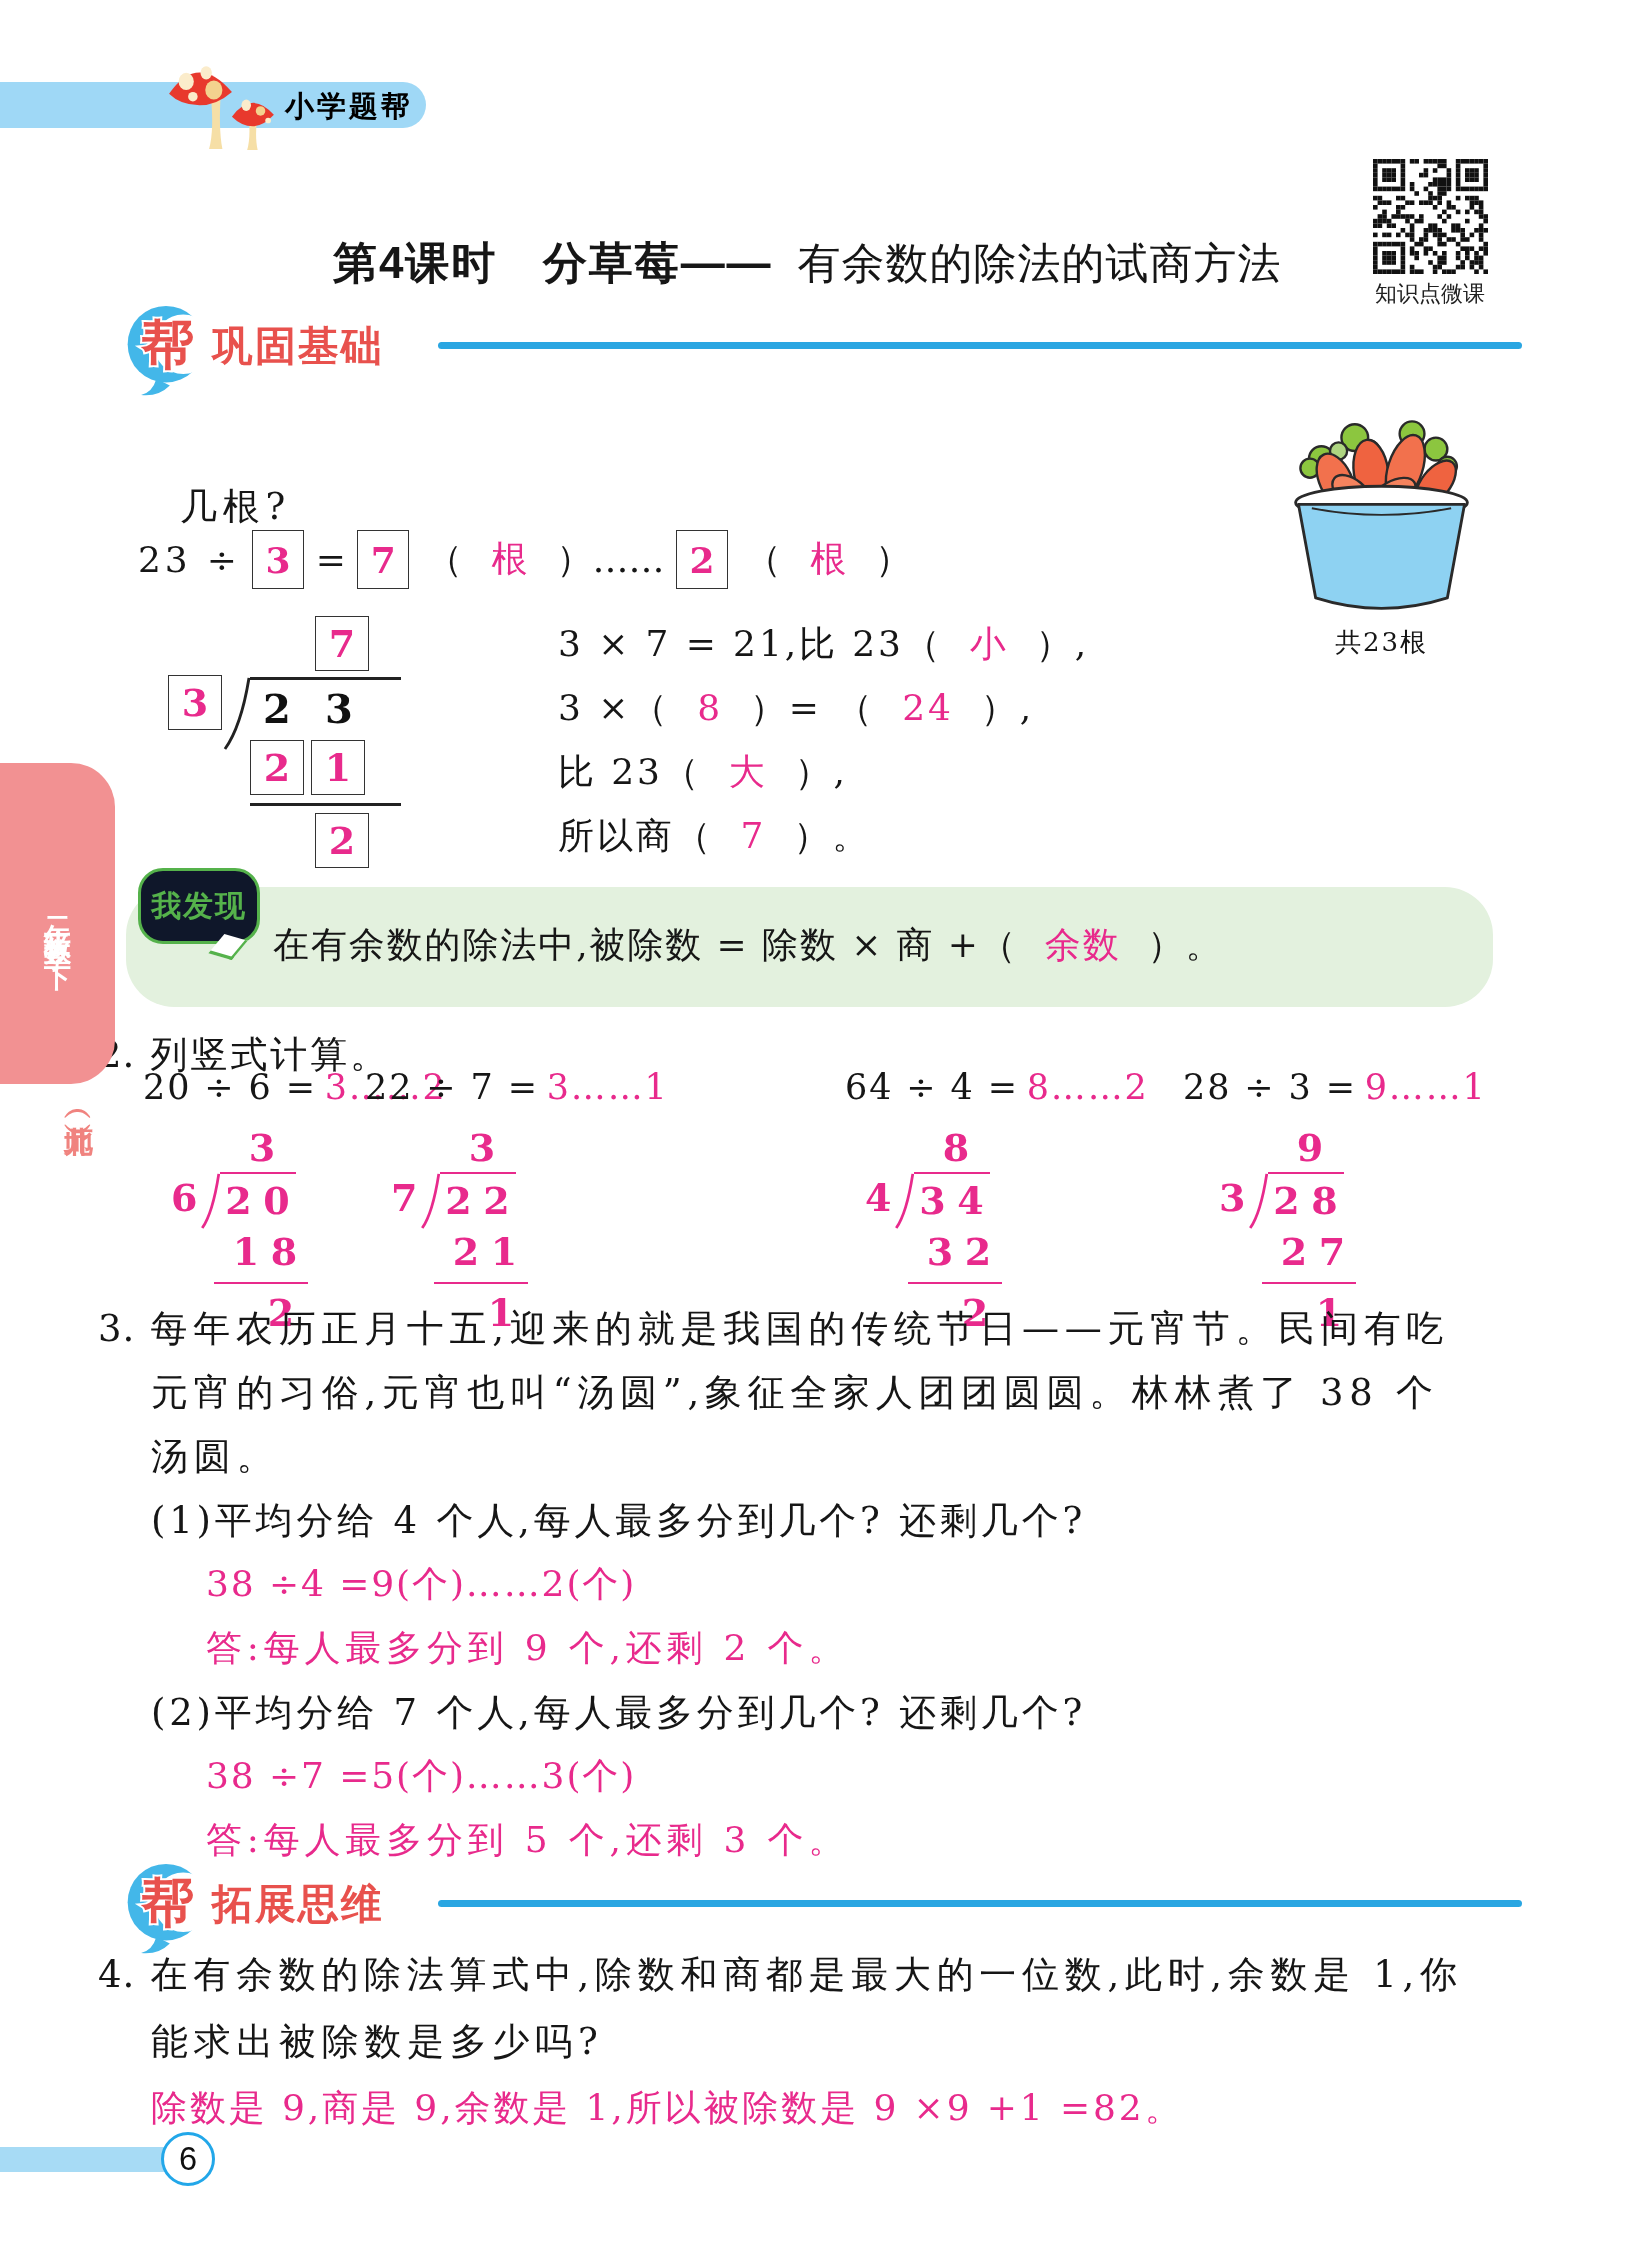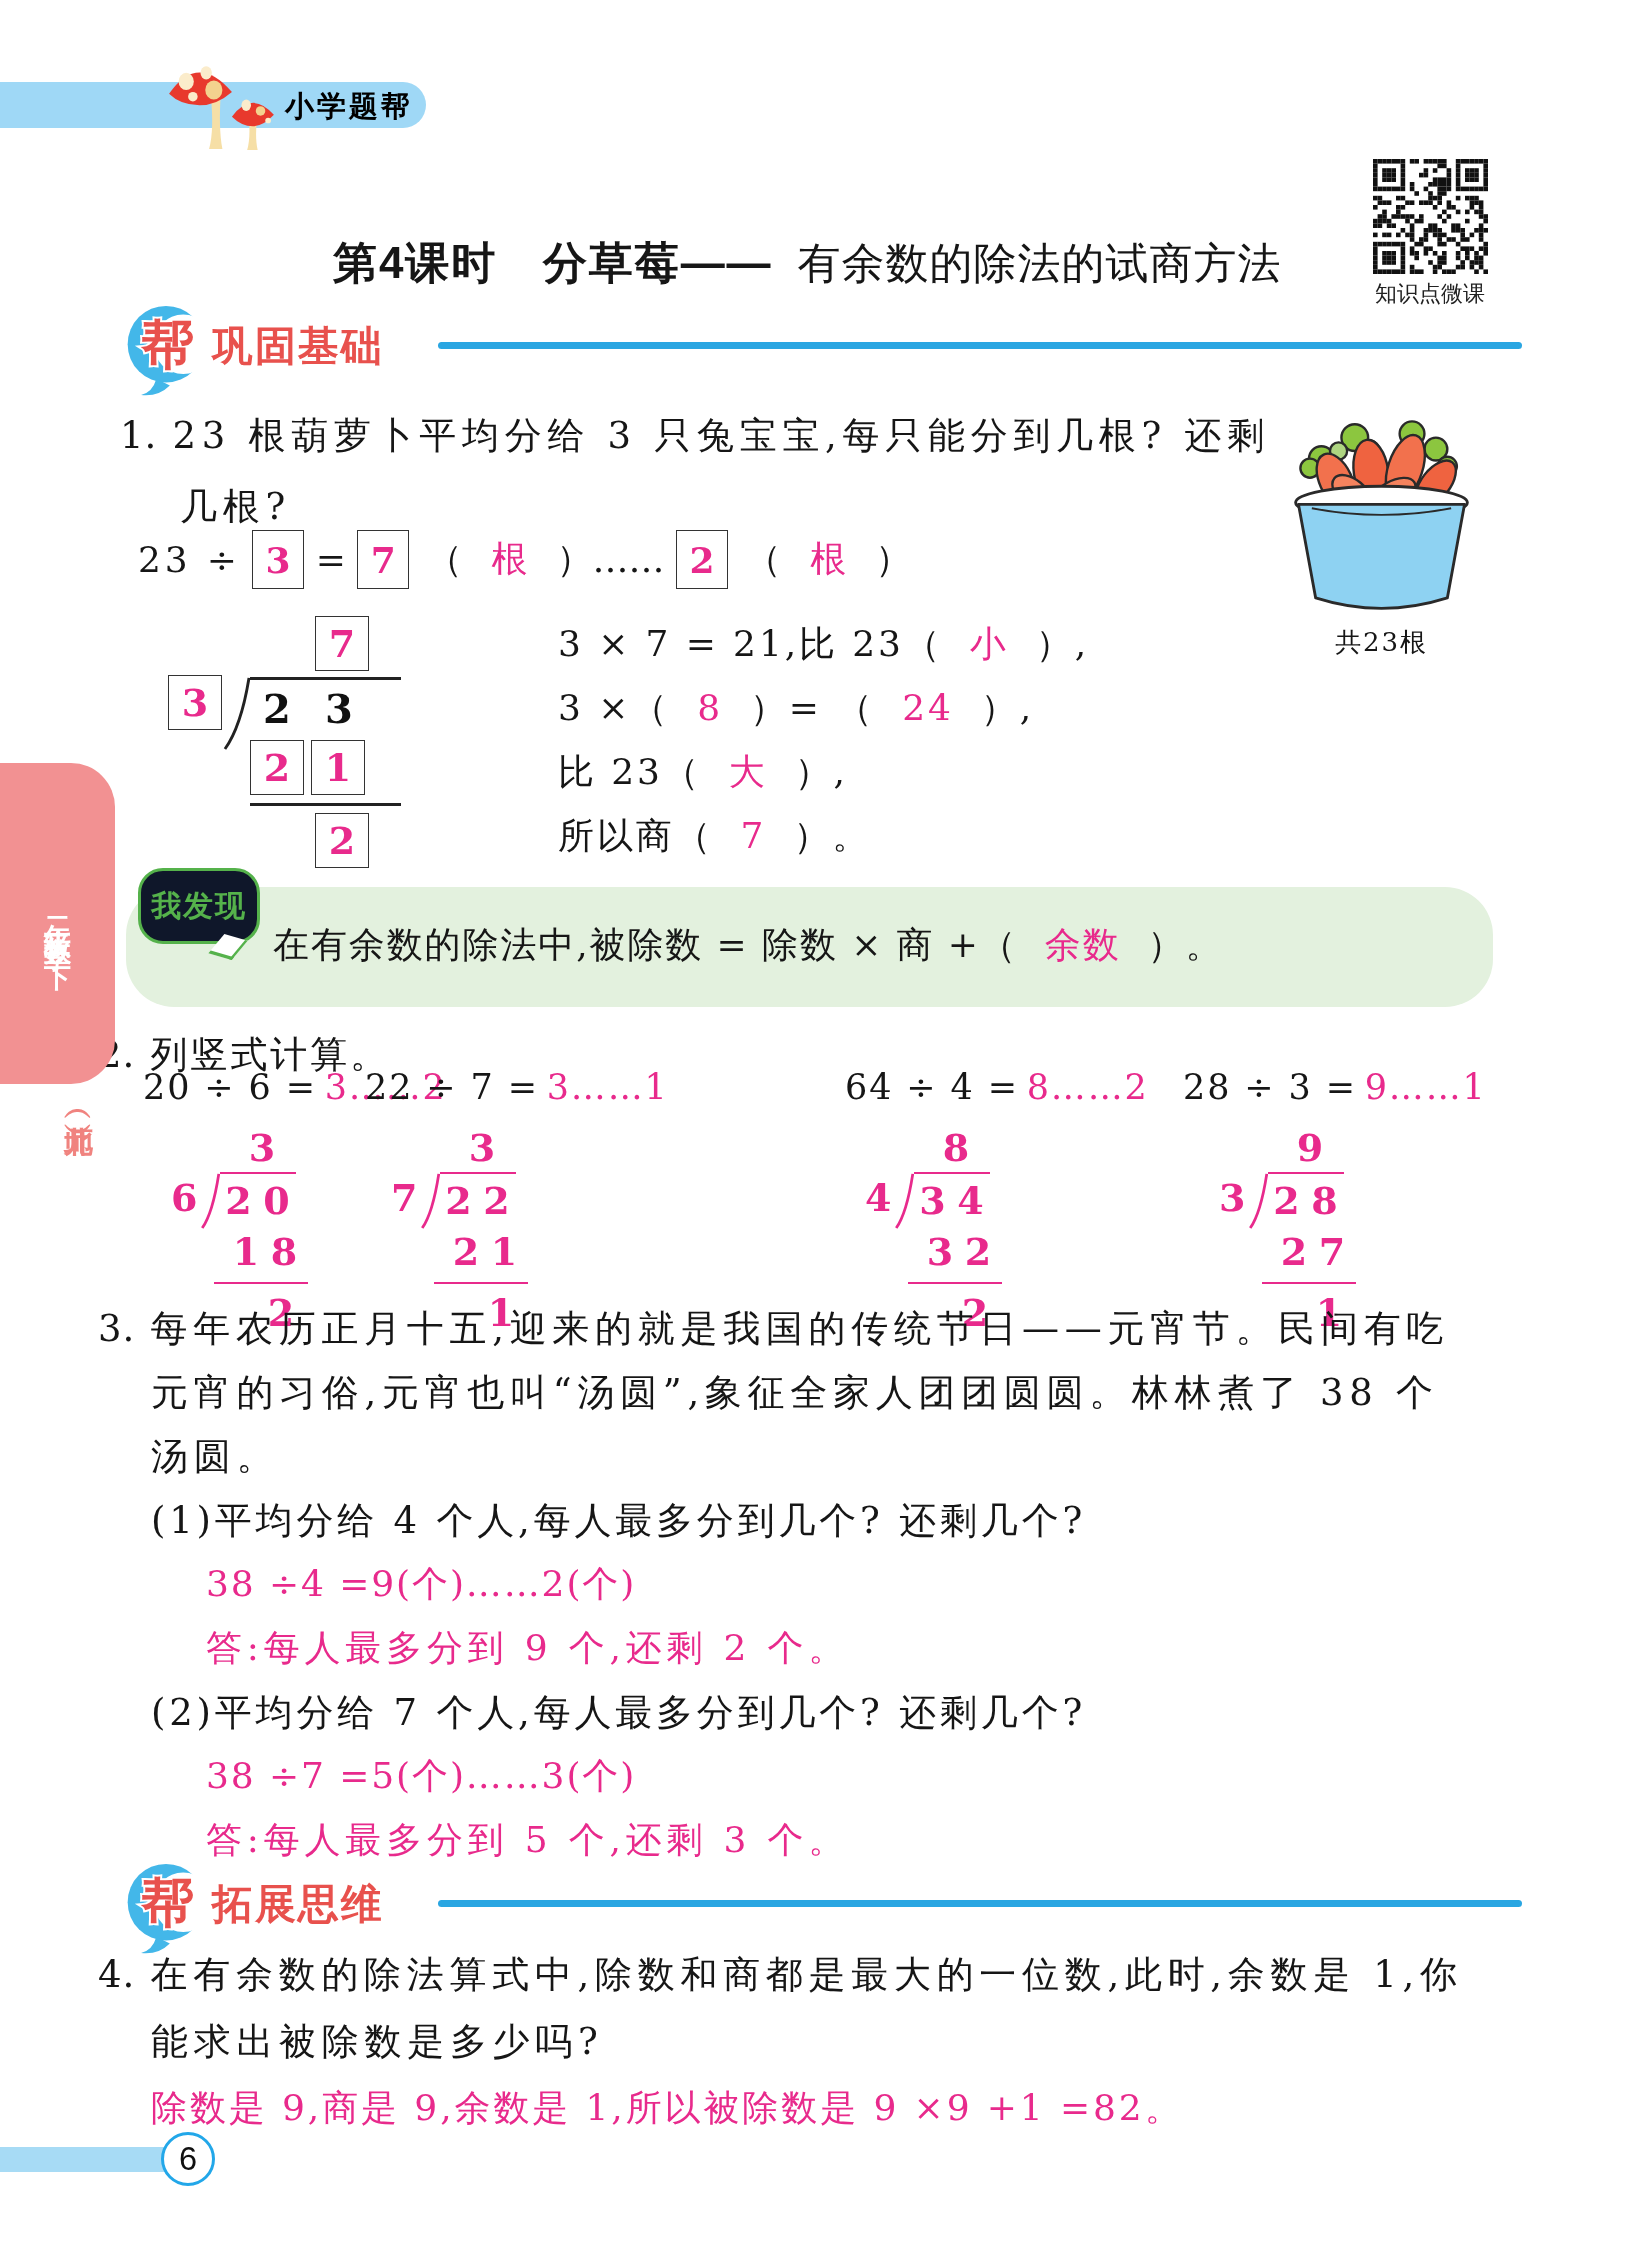--- a/index.html
+++ b/index.html
@@ -426,23 +426,20 @@
     <svg width="115" height="94" viewBox="0 0 120 98">
       <circle cx="48" cy="44" r="40" fill="var(--bubbleblue)"></circle>
       <circle cx="66" cy="44" r="31" fill="#fff"></circle>
       <path d="M38,80 q-4,14 -16,17 q18,2 30,-10 Z" fill="var(--bubbleblue)"></path>
       <text x="22" y="64" font-size="56" font-weight="bold" fill="var(--red)" stroke="#fff" stroke-width="4" paint-order="stroke" font-family="Liberation Sans,sans-serif">帮</text>
     </svg>
     <span class="sec-label sans">巩固基础</span>
   </div>
   <div class="abs sec-line" style="top:342px;"></div>
 
-  <div class="abs bodyline" style="left:120px;top:411px;">
-    <span class="pnum">1.</span><span>23 根葫萝卜平均分给 3 只兔宝宝,每只能分到几根? 还剩</span>
-  </div>
   <div class="abs bodyline" style="left:180px;top:482px;">几根?</div>
 
   <div class="abs" id="bucket">
     <svg width="197" height="208" viewBox="0 0 206 218">
       <g stroke="#2a2a2a" stroke-width="2.5">
         <circle cx="40" cy="52" r="13" fill="#8cc63f"></circle>
           <circle cx="28" cy="62" r="10" fill="#8cc63f"></circle>
         <circle cx="75" cy="30" r="14" fill="#8cc63f"></circle>
           <circle cx="90" cy="44" r="11" fill="#8cc63f"></circle>
         <circle cx="135" cy="26" r="13" fill="#8cc63f"></circle>

